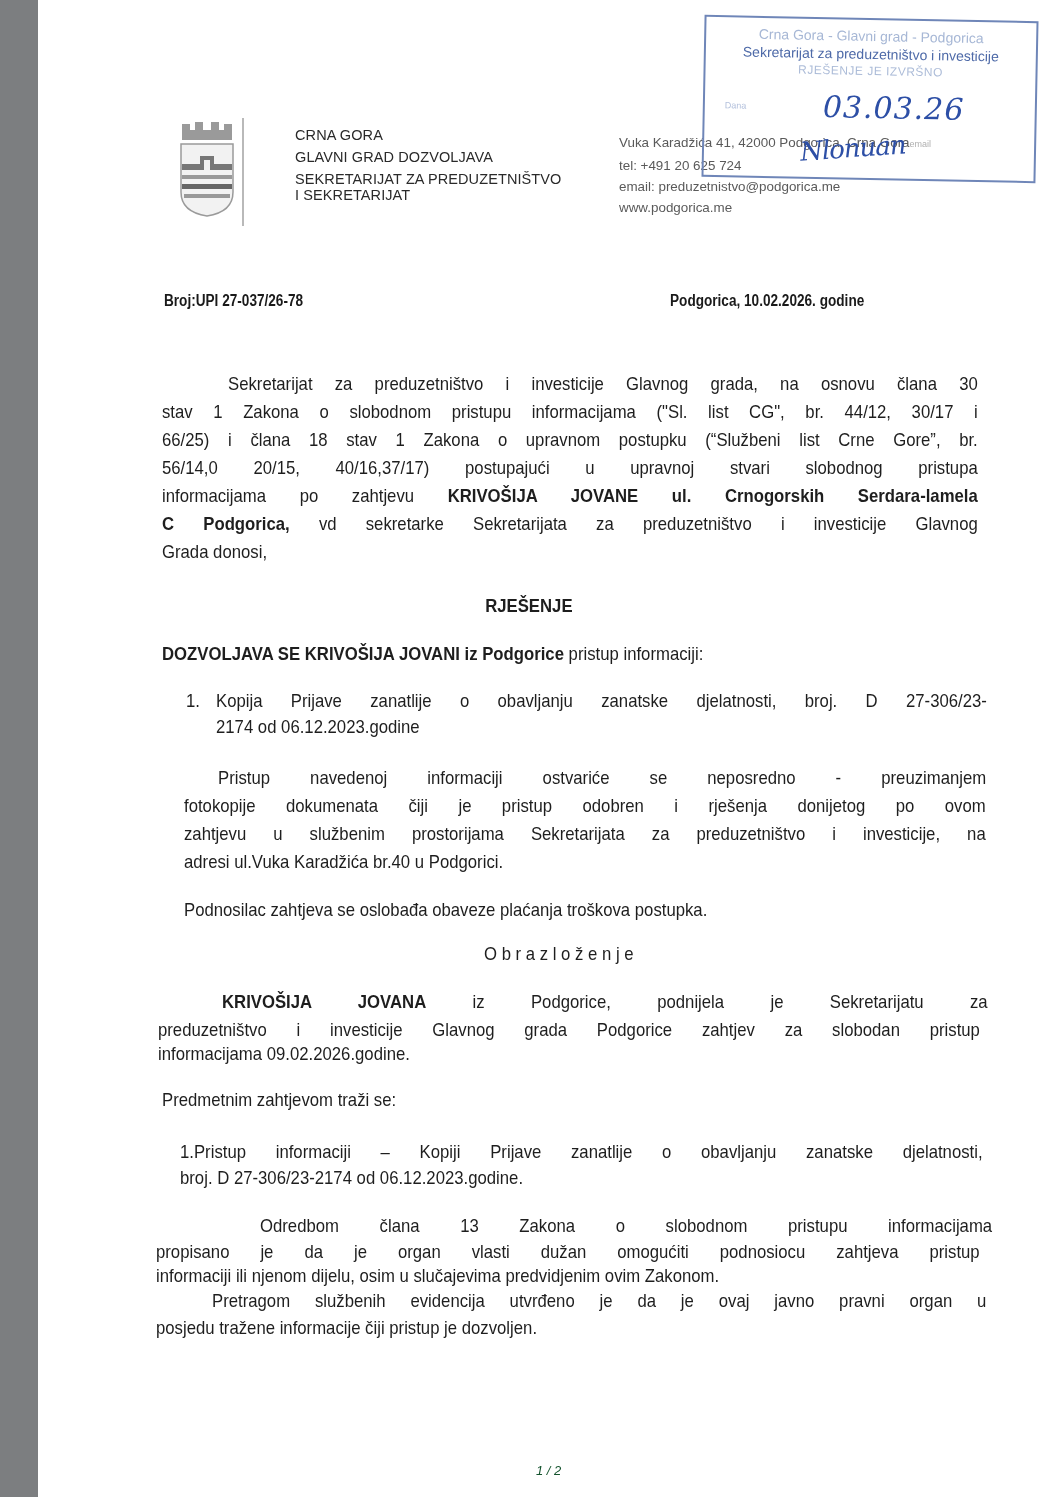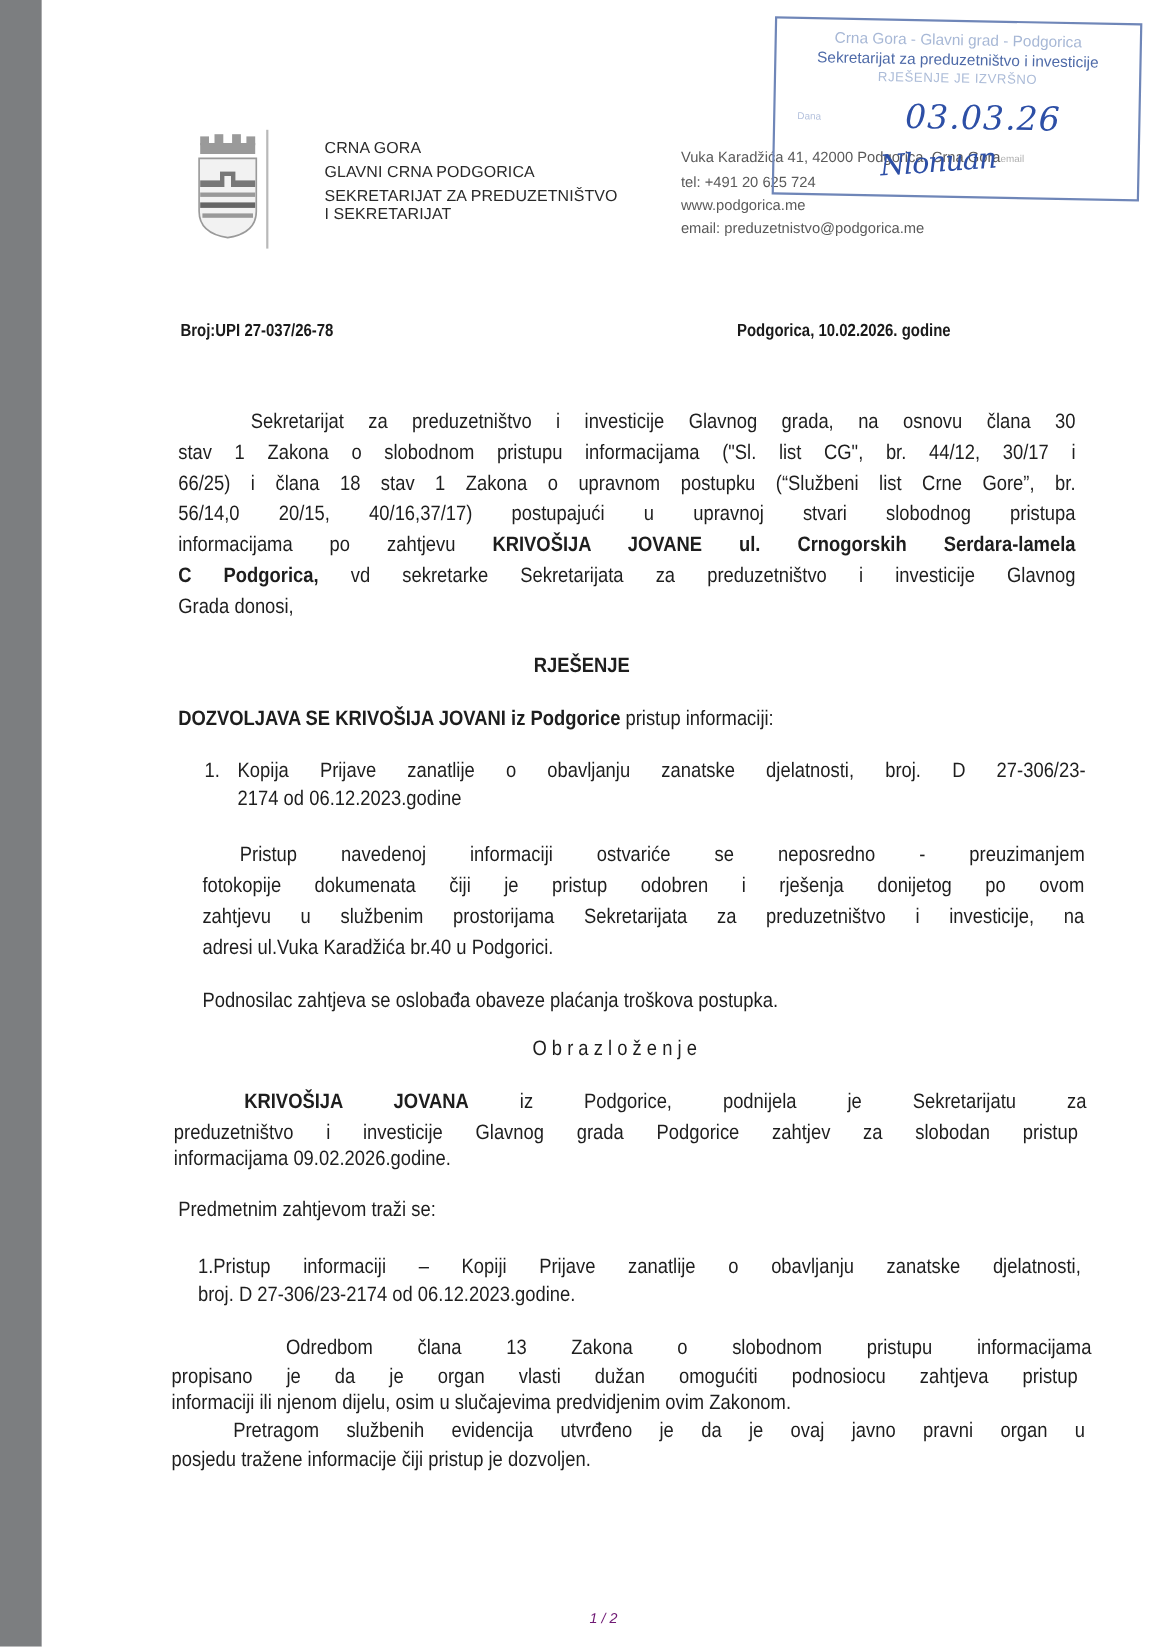--- a/index.html
+++ b/index.html
@@ -36,21 +36,21 @@
   
   .ref { position:absolute; top:292px; font-family:"Liberation Sans Narrow","Liberation Sans", sans-serif; font-size:16px; font-weight:bold; transform:scaleX(0.85); transform-origin:left; color:#1a1a1a; }
   .ref.left { left:164px; }
   .ref.right { left:670px; }
 
   
   .txt { position:absolute; font-size:19px; line-height:24.3px; color:#1e1e1e; transform:scaleX(0.88); transform-origin:left top; }
   .j { text-align:justify; text-align-last:justify; }
   .center { text-align:center; }
   b { font-weight:bold; }
-  .pg { position:absolute; left:536px; top:1463px; font-size:13px; font-style:italic; color:#701a75; }
+  .pg { position:absolute; left:536px; top:1463px; font-size:13px; font-style:italic; color:#14532d; }
 </style>
 </head>
 <body>
 
 <div class="scan-edge"></div>
 <div class="page"></div>
 
 <svg class="crest" viewBox="0 0 58 98">
   <g fill="#9a9a9a">
     <rect x="4" y="10" width="50" height="10"></rect>
@@ -64,30 +64,30 @@
   <rect x="22" y="36" width="14" height="14" fill="#777"></rect>
   <rect x="26" y="40" width="6" height="10" fill="#f2f2f2"></rect>
   <rect x="4" y="55" width="50" height="4" fill="#999"></rect>
   <rect x="4" y="64" width="50" height="5" fill="#666"></rect>
   <rect x="6" y="74" width="46" height="4" fill="#999"></rect>
 </svg>
 <div class="header-divider"></div>
 
 <div class="org">
   <div>CRNA GORA</div>
-  <div>GLAVNI CRNA PODGORICA</div>
+  <div>GLAVNI GRAD DOZVOLJAVA</div>
   <div>SEKRETARIJAT ZA PREDUZETNIŠTVO</div>
   <div style="margin-top:-6px">I SEKRETARIJAT</div>
 </div>
 
 <div class="contact">
   <div><span>Vuka Karadžića 41, 42000 Podgorica, Crna Gora</span><span class="extra">email</span></div>
   <div>tel: +491 20 625 724</div>
+  <div>email: preduzetnistvo@podgorica.me</div>
   <div>www.podgorica.me</div>
-  <div>email: preduzetnistvo@podgorica.me</div>
 </div>
 
 <div class="stamp">
   <div class="l1">Crna Gora - Glavni grad - Podgorica</div>
   <div class="l2">Sekretarijat za preduzetništvo i investicije</div>
   <div class="l3">RJEŠENJE JE IZVRŠNO</div>
   <div class="date-label">Dana</div>
   <div class="date-hand">03.03.26</div>
 </div>
 <div class="signature">Nlonuan</div>

